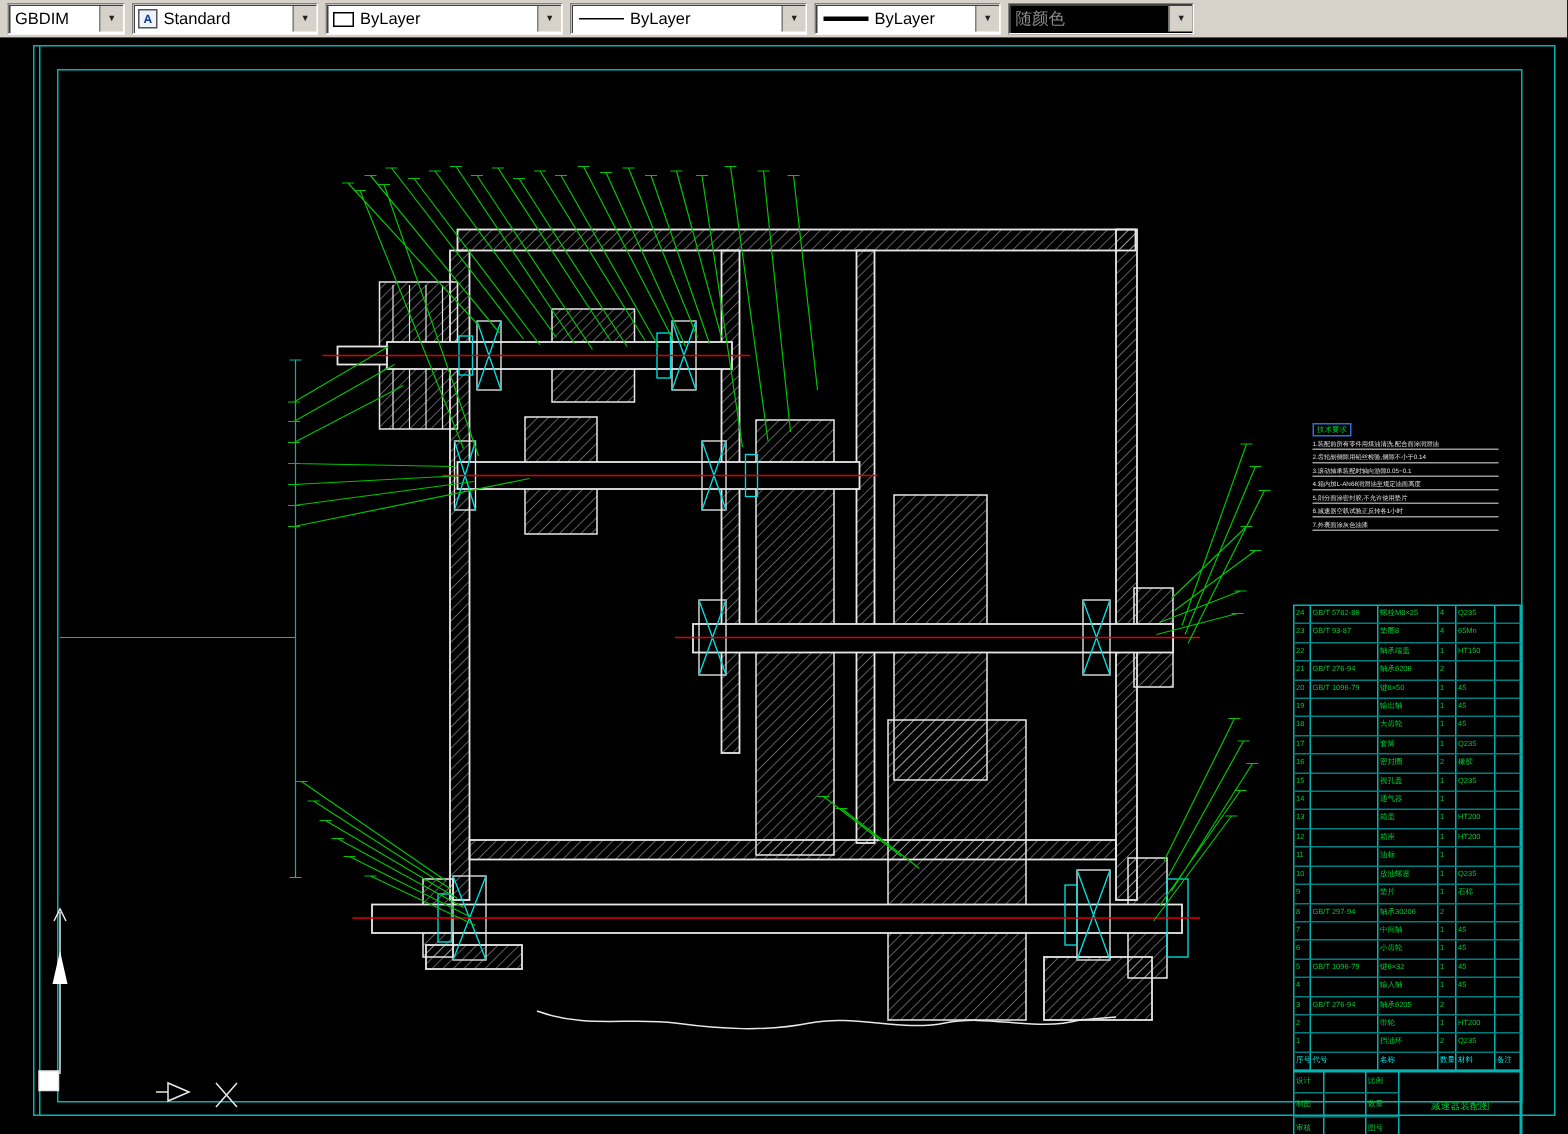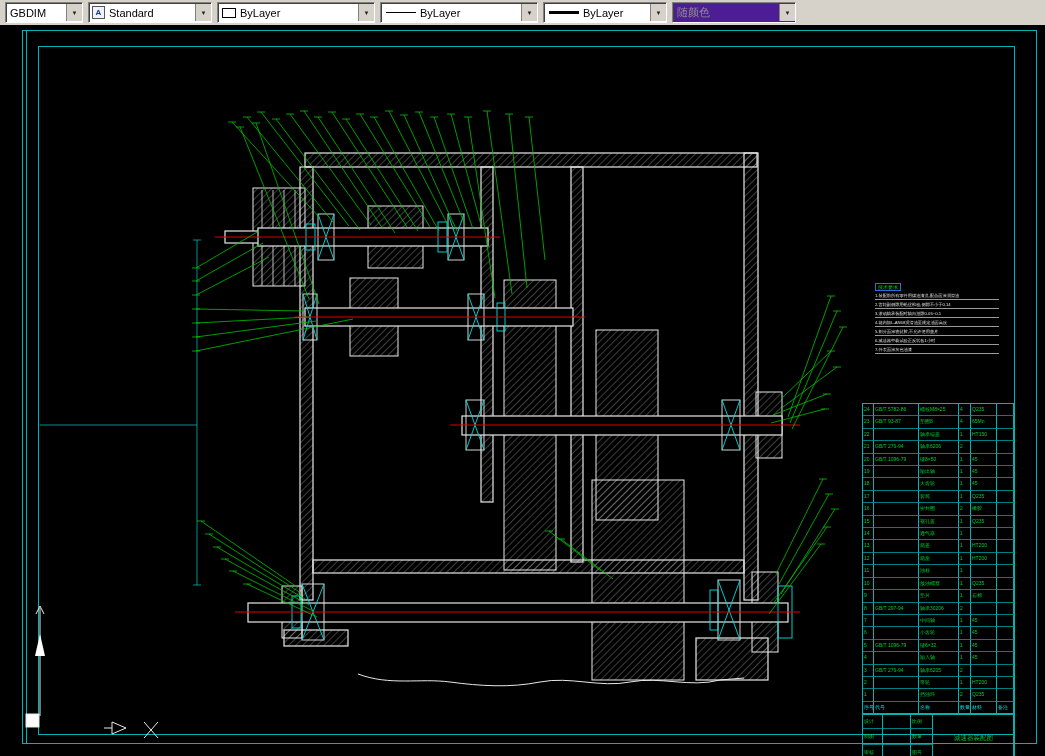--- a/index.html
+++ b/index.html
@@ -7,21 +7,21 @@
           font-family:"Liberation Sans", sans-serif;}
   
   .toolbar{position:absolute;left:0;top:0;width:1045px;height:25px;background:#d6d2c9;
            border-bottom:1px solid #8a8a8a;display:flex;align-items:center;}
   .combo{display:flex;align-items:center;height:19px;background:#fff;
          border:1px solid #808080;border-bottom-color:#fff;border-right-color:#fff;
          box-shadow:inset 1px 1px 0 #404040;margin-left:5px;font-size:11px;color:#000;}
   .combo .val{flex:1;padding:0 4px;white-space:nowrap;overflow:hidden;}
   .combo .btn{width:15px;height:17px;background:#d6d2c9;border-left:1px solid #808080;
               display:flex;align-items:center;justify-content:center;font-size:6px;color:#222;}
-  .combo.disabled{background:#4c1d95;}
+  .combo.disabled{background:#000000;}
   .combo.disabled .val{color:#8d8d8d;}
   .ticon{width:11px;height:11px;margin-left:3px;border:1px solid #555;background:#eef3ff;
          font-size:8px;font-weight:bold;color:#123a8c;display:flex;align-items:center;justify-content:center;}
   .swatch{width:12px;height:8px;border:1px solid #000;background:#fff;margin-left:4px;}
   .lsample{width:30px;height:1px;background:#000;margin-left:5px;}
   .lwsample{width:30px;height:3px;background:#000;margin-left:5px;}
   
   .canvas{position:absolute;left:0;top:25px;width:1045px;height:731px;background:#000;}
   svg{position:absolute;left:0;top:0;}
   

